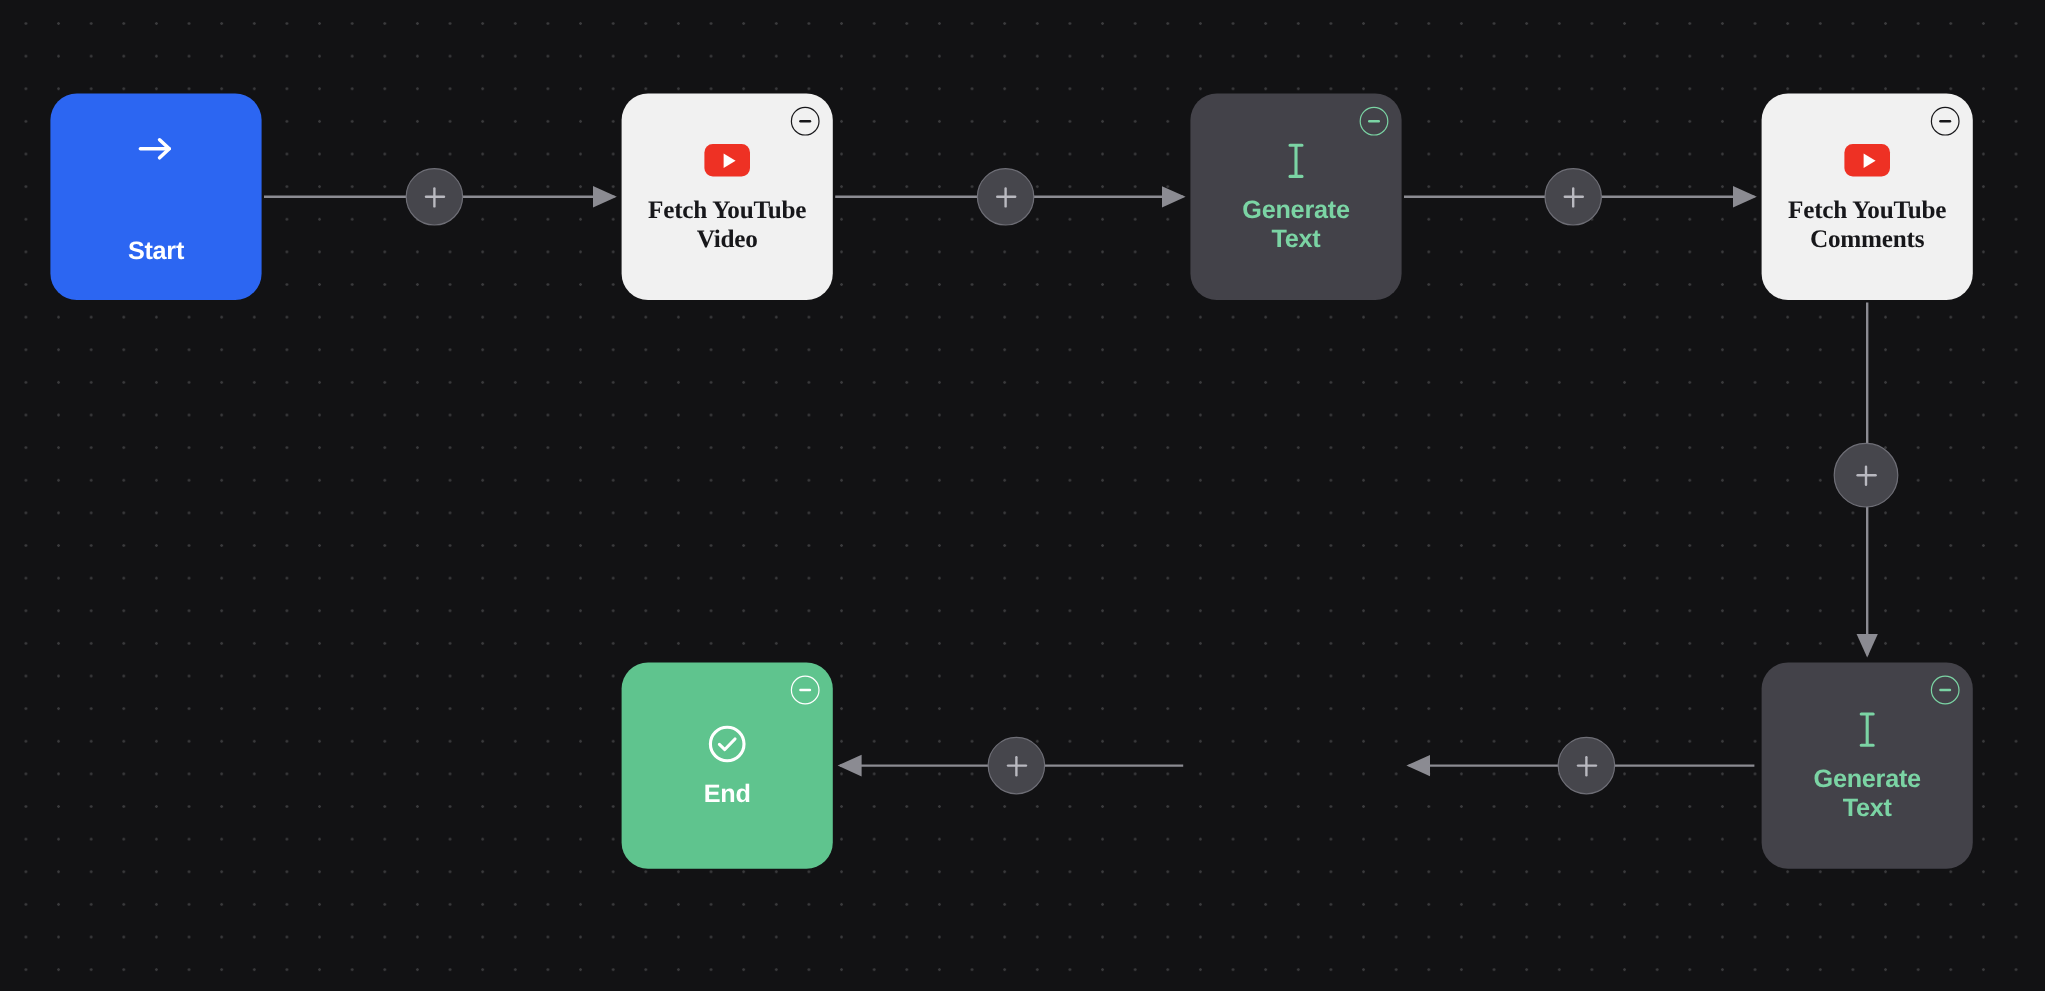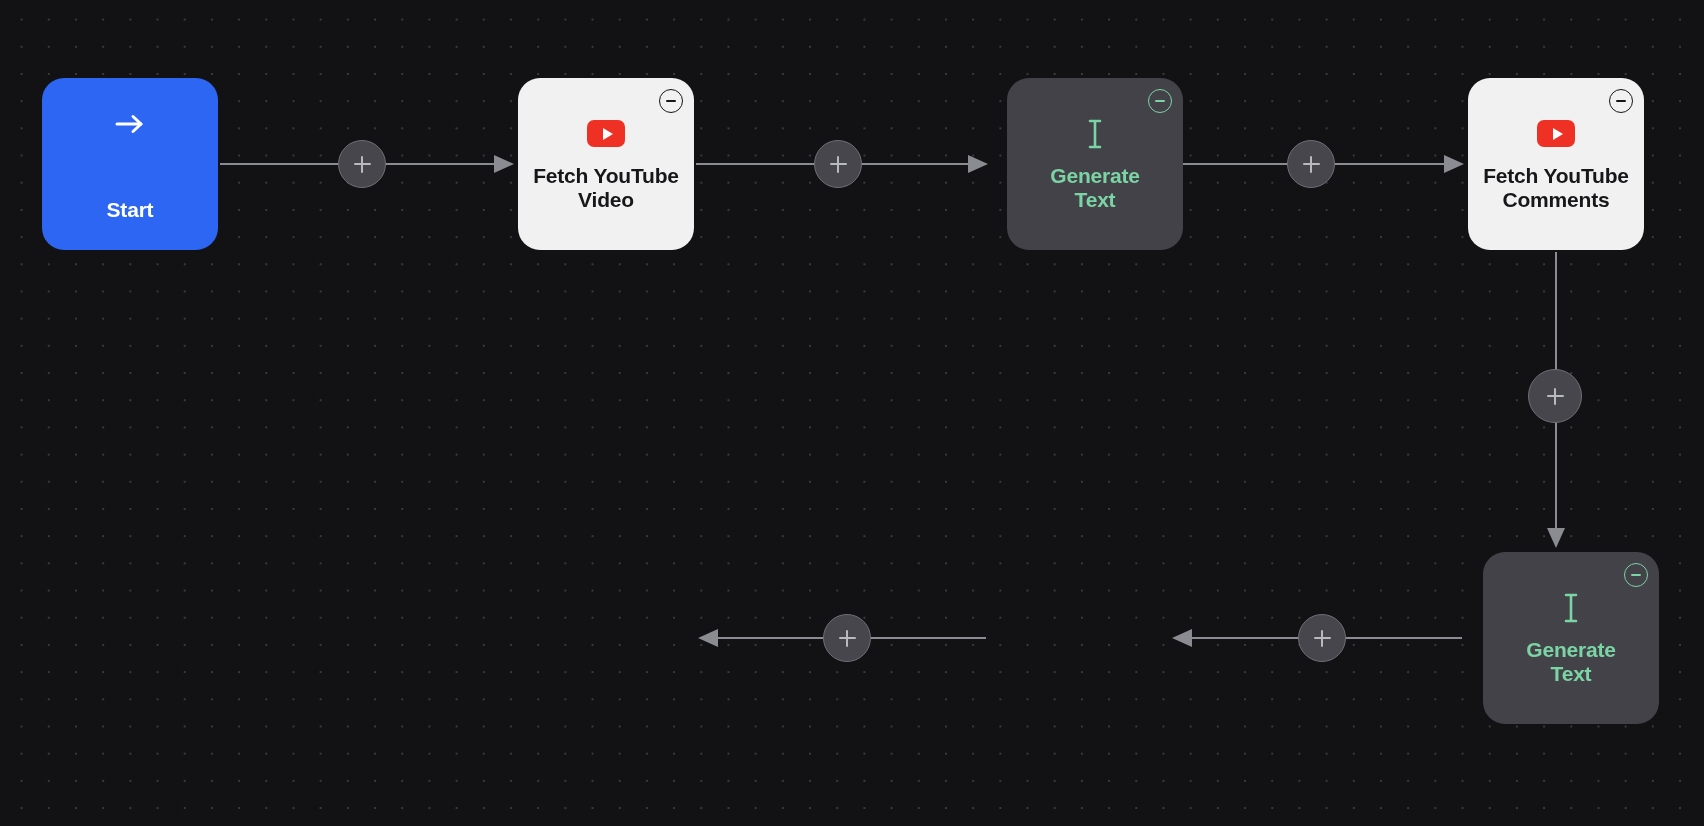--- a/index.html
+++ b/index.html
@@ -45,23 +45,23 @@
     justify-content:center;
     margin-bottom:13px;
     height:34px;
   }
 
   
   .node.start  { background:#2C66F2;gap:44px; }
   .node.start .nlabel { color:#ffffff; }
   .node.end    { background:#5FC48E; }
   .node.end .nlabel { color:#ffffff; }
-  .node.light  { background:#F1F1F1; }
+  .node.light  { background:#F1F1F1;font-family:Liberation Serif, serif; }
   .node.light .nlabel { color:#17171a; }
-  .node.dark   { background:#434249;margin-left:15px; }
+  .node.dark   { background:#434249; }
   .node.dark .nlabel { color:#7BD4A4; }
 
   
   .collapse-btn {
     position:absolute;
     top:11px; right:11px;
     width:24px; height:24px;
     border-radius:50%;
     border:1.8px solid currentColor;
     display:flex; align-items:center; justify-content:center;
@@ -190,20 +190,30 @@
     <span class="nicon">
       <svg width="22" height="34" viewBox="0 0 22 34" fill="none">
         <path d="M6 4 H16 M6 30 H16 M11 4 V30" stroke="#7BD4A4" stroke-width="2.6" stroke-linecap="round"></path>
       </svg>
     </span>
     <span class="nlabel">Generate
 Text</span>
   </div>
 
 
+  <div class="node end" style="left:518px; top:552px; width:176px; height:172px;">
+    <div class="collapse-btn"></div>
+    <span class="nicon">
+      <svg width="34" height="34" viewBox="0 0 34 34" fill="none">
+        <circle cx="17" cy="17" r="14" stroke="#fff" stroke-width="2.6"></circle>
+        <path d="M10.5 17.3 L15 21.6 L23.5 12.8" stroke="#fff" stroke-width="2.6" stroke-linecap="round" stroke-linejoin="round"></path>
+      </svg>
+    </span>
+    <span class="nlabel">End</span>
+  </div>
 
   <div class="plus-btn" style="left:338px; top:140px; width:48px; height:48px;"></div>
   <div class="plus-btn" style="left:814px; top:140px; width:48px; height:48px;"></div>
   <div class="plus-btn" style="left:1287px; top:140px; width:48px; height:48px;"></div>
   <div class="plus-btn" style="left:1528px; top:369px; width:54px; height:54px;"></div>
   <div class="plus-btn" style="left:1298px; top:614px; width:48px; height:48px;"></div>
   <div class="plus-btn" style="left:823px; top:614px; width:48px; height:48px;"></div>
 
 </div>
 

